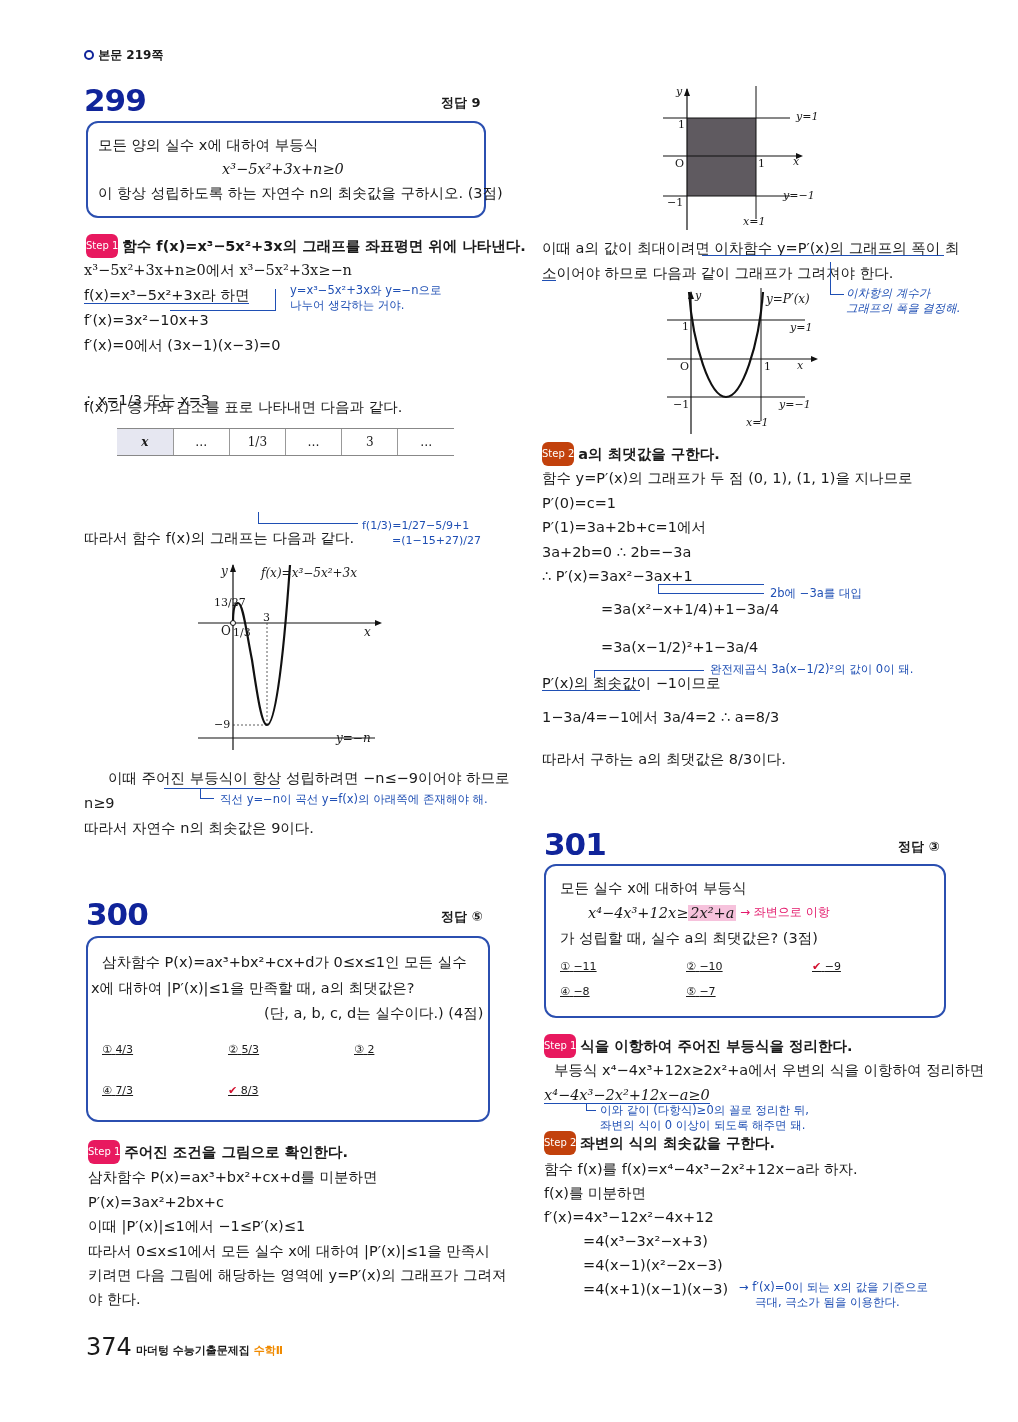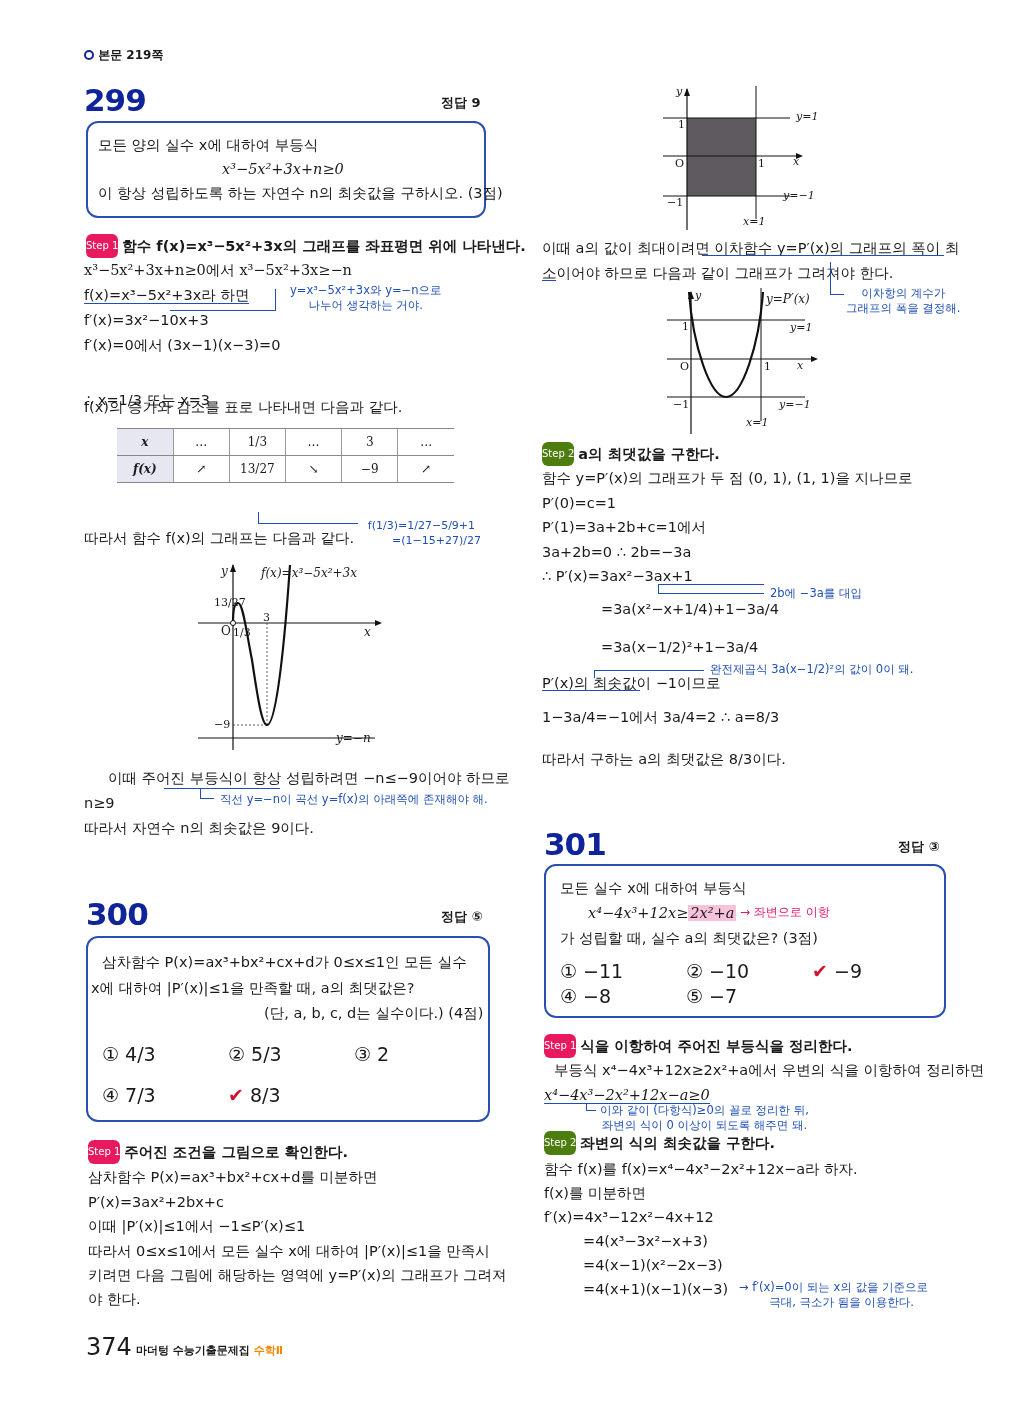--- a/index.html
+++ b/index.html
@@ -1,31 +1,31 @@
 <!DOCTYPE html>
 <html><head>
 <meta charset="utf-8">
 <style>
   * { box-sizing: border-box; margin: 0; padding: 0; }
   html, body { width: 1018px; height: 1422px; background: #ffffff; overflow: hidden; }
   body { position: relative; font-family: "DejaVu Sans", "Liberation Sans", sans-serif; color: #1a1a1a; font-size: 14.5px; }
   .math { font-family: "DejaVu Serif", "Liberation Serif", serif; font-style: italic; }
   .abs { position: absolute; }
   .line { position: absolute; white-space: nowrap; line-height: 22px; }
-  .blue-note { color: #1f4fb4; font-size: 11.5px; line-height: 15px; white-space: nowrap; position: absolute; text-align: center; }
+  .blue-note { color: #1f4fb4; font-size: 11.5px; line-height: 15px; white-space: nowrap; position: absolute; }
   .pink-note { color: #e3186b; font-size: 12px; white-space: nowrap; position: absolute; }
   .prob-num { position: absolute; font-family: "DejaVu Sans", sans-serif; font-weight: bold; color: #10249a; font-size: 31px; letter-spacing: -1px; }
   .answer { position: absolute; font-weight: bold; font-size: 13px; }
   .box { position: absolute; border: 2px solid #2b4fb0; border-radius: 12px; }
   .step { display: inline-block; color: #fff; font-size: 10px; padding: 1px 0; border-radius: 6px; margin-right: 4px; vertical-align: 2px; }
   .step.pink { background: #e8195f; }
-  .step.blue { background: #4d7c0f; }
+  .step.blue { background: #c2410c; }
   .step-title { font-weight: bold; }
   .ul { border-bottom: 1.5px solid #1f4fb4; }
-  .choice { position: absolute; white-space: nowrap; font-size: 19px; }
+  .choice { position: absolute; white-space: nowrap; font-size: 11px; text-decoration: underline; }
   .check { color: #d3112f; font-weight: bold; }
   table.vt { border-collapse: collapse; position: absolute; font-family: "DejaVu Serif", serif; font-size: 12px; }
   table.vt td { border-top: 1px solid #888; border-bottom: 1px solid #888; border-left: 1px solid #999; text-align: center; height: 27px; width: 56px; }
   table.vt td:first-child { border-left: none; background: #e6e7f1; font-style: italic; font-weight: bold; }
   .footer-num { position: absolute; font-size: 24px; font-family: "DejaVu Sans", sans-serif; }
   .footer-book { position: absolute; font-size: 11px; font-weight: bold; }
   .footer-sub { color: #f08a00; }
 </style>
 </head>
 <body>
@@ -59,28 +59,20 @@
 
 <table class="vt" style="left:117px;top:428px;width:337px;">
   <tbody>
       <tr>
     <td>x</td>
         <td>…</td>
         <td>1/3</td>
         <td>…</td>
         <td>3</td>
         <td>…</td>
-  </tr>
-  <tr>
-    <td>f(x)</td>
-        <td>↗</td>
-        <td>13/27</td>
-        <td>↘</td>
-        <td>−9</td>
-        <td>↗</td>
   </tr>
 </tbody>
   </table>
 
 <div class="line" style="left:84px;top:527px;">따라서 함수 f(x)의 그래프는 다음과 같다.</div>
 <div class="blue-note" style="left:362px;top:518px;font-size:11px;">
   <div>f(1/3)=1/27−5/9+1</div>
   <div style="padding-left:30px;">=(1−15+27)/27</div>
 </div>
 <div class="abs" style="left:258px;top:512px;width:100px;height:12px;border-left:1.5px solid #1f4fb4;border-bottom:1.5px solid #1f4fb4;"></div>
@@ -157,21 +149,21 @@
 <div class="abs math" style="left:793px;top:155px;font-size:11px;">x</div>
 <div class="abs" style="left:667px;top:196px;font-size:11px;font-family:'DejaVu Serif',serif;">−1</div>
 <div class="abs math" style="left:783px;top:189px;font-size:11px;">y=−1</div>
 <div class="abs math" style="left:743px;top:215px;font-size:11px;">x=1</div>
 
 <div class="line" style="left:542px;top:237px;"><span>이때 a의 값이 최대이려면 이차함수 y=P′(x)의 그래프의 폭이 최</span></div>
 <div class="abs" style="left:702px;top:255px;width:242px;border-bottom:1.5px solid #1f4fb4;"></div>
 <div class="line" style="left:542px;top:262px;">소이어야 하므로 다음과 같이 그래프가 그려져야 한다.</div>
 <div class="abs" style="left:542px;top:280px;width:14px;border-bottom:1.5px solid #1f4fb4;"></div>
 <div class="abs" style="left:830px;top:262px;width:14px;height:33px;border-left:1.5px solid #1f4fb4;border-bottom:1.5px solid #1f4fb4;"></div>
-<div class="blue-note" style="left:846px;top:286px;">
+<div class="blue-note" style="left:846px;top:286px;font-style:italic;">
   <div>이차항의 계수가</div>
   <div>그래프의 폭을 결정해.</div>
 </div>
 
 <svg class="abs" style="left:665px;top:286px;" width="160" height="148" viewBox="0 0 160 148">
   <line x1="2" y1="34" x2="140" y2="34" stroke="#111" stroke-width="1"></line>
   <line x1="2" y1="73" x2="150" y2="73" stroke="#111" stroke-width="1.2"></line>
   <polygon points="146,70 153,73 146,76" fill="#111"></polygon>
   <line x1="2" y1="111" x2="140" y2="111" stroke="#111" stroke-width="1"></line>
   <line x1="26" y1="148" x2="26" y2="6" stroke="#111" stroke-width="1.2"></line>

